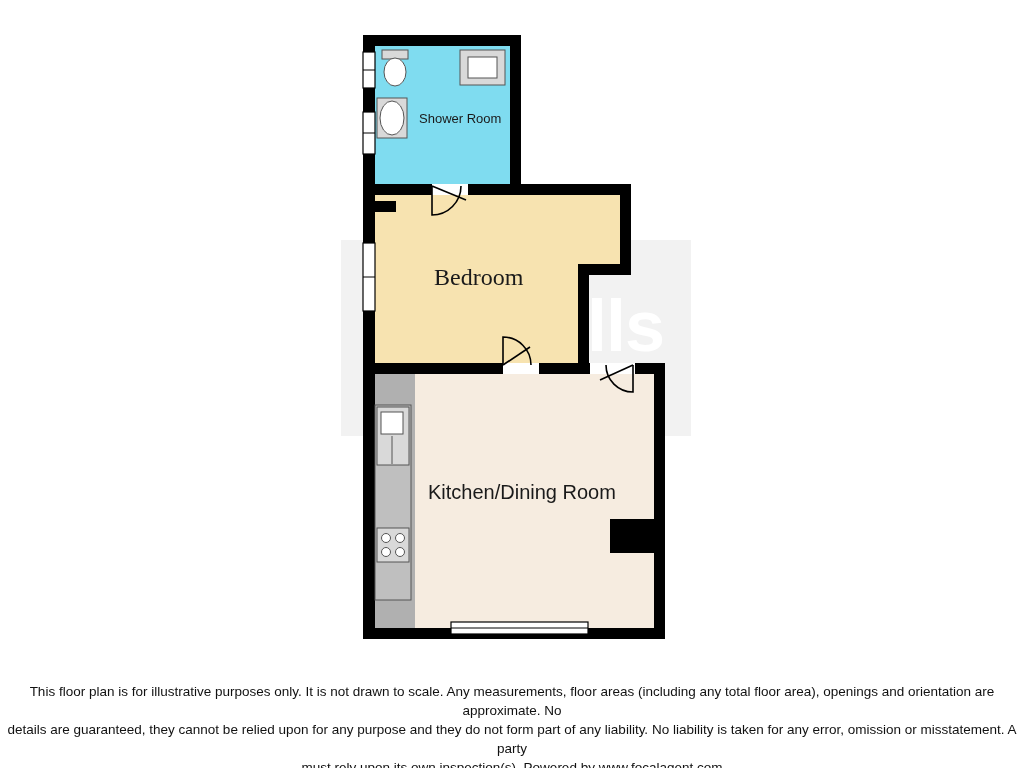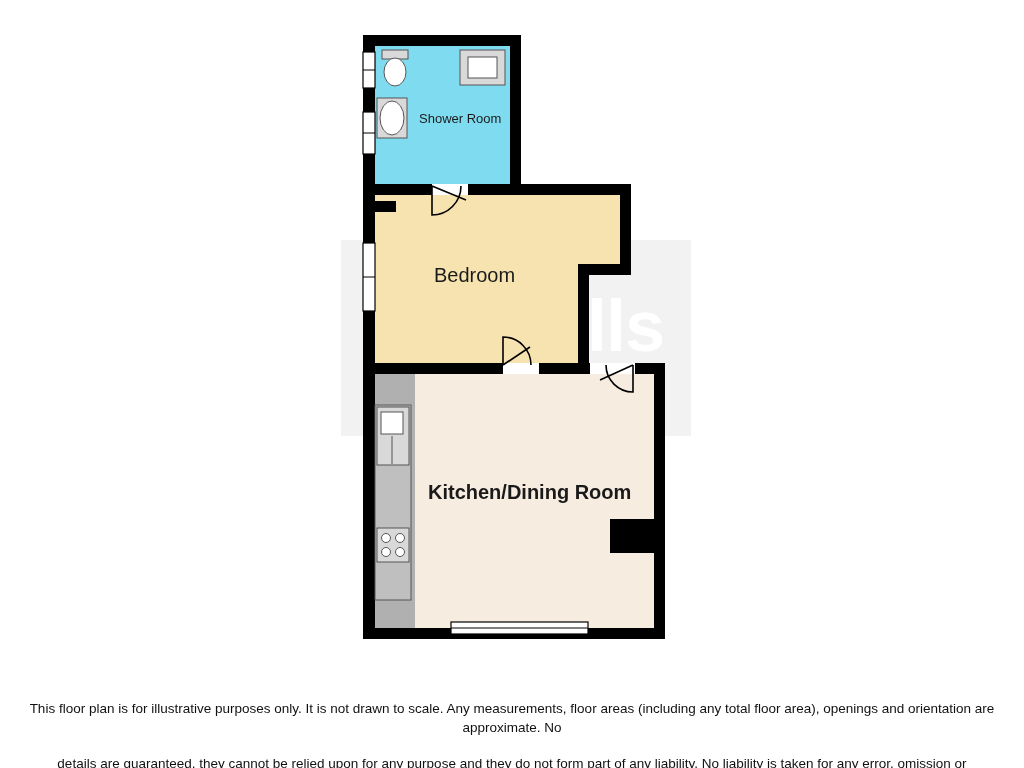--- a/index.html
+++ b/index.html
@@ -58,41 +58,41 @@
     white-space: nowrap;
   }
   #label-shower {
     left: 419px;
     top: 111px;
     font-size: 13px;
   }
   #label-bedroom {
     left: 434px;
     top: 264px;
-    font-size: 20px;
+    font-size: 24px;
+    font-family: Liberation Serif, serif;
   }
   #label-kitchen {
     left: 428px;
     top: 481px;
     font-size: 20px;
-    font-weight: bold;
   }
   #disclaimer {
     position: absolute;
     left: 0;
     top: 682px;
     width: 1024px;
     text-align: center;
     font-size: 13.5px;
     line-height: 19px;
     color: #111111;
     font-family: "Liberation Sans", sans-serif;
   }
   #disclaimer p {
-    margin: 17px;
+    margin: 0;
     padding: 0 4px;
   }
 </style>
 </head>
 <body>
 
 <div id="floorplan">
 
   <div class="watermark"></div>
   <div class="watermark-text">Connells</div>

